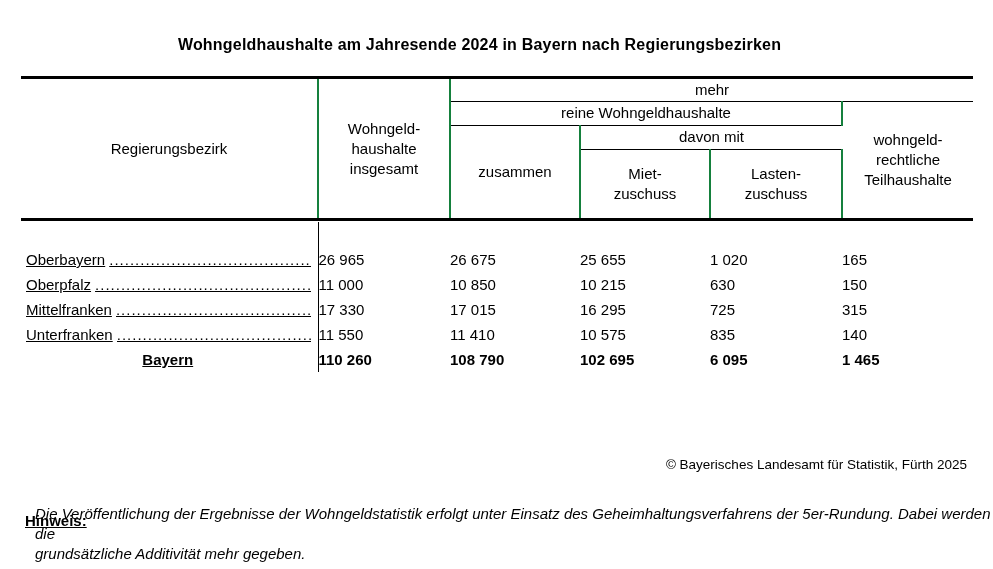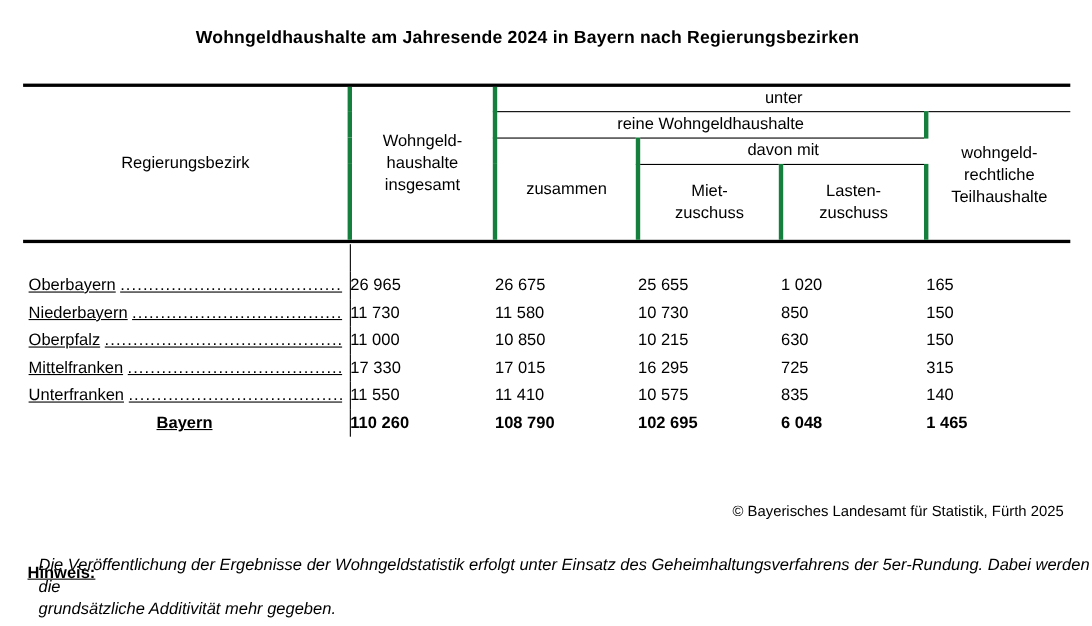--- a/index.html
+++ b/index.html
@@ -7,21 +7,21 @@
     position: relative;
     width: 993px;
     height: 569px;
     background: #ffffff;
     font-family: "Liberation Sans", sans-serif;
     color: #000000;
     overflow: hidden;
   }
   .title {
     position: absolute;
-    top: 26px; left: 0; width: 959px;
+    top: 36px; left: 0; width: 959px;
     text-align: center;
     font-size: 16px;
     font-weight: bold;
     letter-spacing: 0.2px;
   }
   
   .header-wrap {
     position: absolute;
     left: 21px; top: 76px; width: 952px;
     border-top: 3px solid #000;
@@ -33,21 +33,21 @@
     width: 952px;
   }
   table.hdr td {
     font-size: 15px;
     line-height: 20px;
     text-align: center;
     vertical-align: middle;
     padding: 0;
     white-space: pre-line;
   }
-  .br { border-right: 4px solid #15803d; }
+  .br { border-right: 2px solid #15803d; }
   .bb { border-bottom: 1px solid #000; }
   
   table.body {
     position: absolute;
     left: 21px; top: 222px; width: 952px;
     border-collapse: collapse;
     table-layout: fixed;
   }
   table.body td {
     font-size: 15px;
@@ -113,21 +113,21 @@
         <col style="width:130px">
           <col style="width:132px">
           <col style="width:131px">
       </colgroup>
       <tbody>
           <tr style="height:22px">
         <td rowspan="4" class="br">Regierungsbezirk</td>
         <td rowspan="4" class="br">Wohngeld-
 haushalte
 insgesamt</td>
-        <td colspan="4" class="bb">unter</td>
+        <td colspan="4" class="bb">mehr</td>
       </tr>
       <tr style="height:24px">
         <td colspan="3" class="bb br">reine Wohngeldhaushalte</td>
         <td rowspan="3">wohngeld-
 rechtliche
 Teilhaushalte</td>
       </tr>
       <tr style="height:24px">
         <td rowspan="2" class="br">zusammen</td>
         <td colspan="2" class="bb">davon mit</td>
@@ -169,33 +169,20 @@
           </td>
       <td class="num">26 965</td>
       <td class="num">26 675</td>
       <td class="num">25 655</td>
       <td class="num">1 020</td>
       <td class="num">165</td>
     </tr>
     <tr>
       <td class="namecell">
             <span class="namewrap">
-              <span>Niederbayern</span>
-              <span class="dots"></span>
-            </span>
-          </td>
-      <td class="num">11 730</td>
-      <td class="num">11 580</td>
-      <td class="num">10 730</td>
-      <td class="num">850</td>
-      <td class="num">150</td>
-    </tr>
-    <tr>
-      <td class="namecell">
-            <span class="namewrap">
               <span>Oberpfalz</span>
               <span class="dots"></span>
             </span>
           </td>
       <td class="num">11 000</td>
       <td class="num">10 850</td>
       <td class="num">10 215</td>
       <td class="num">630</td>
       <td class="num">150</td>
     </tr>
@@ -223,21 +210,21 @@
       <td class="num">11 410</td>
       <td class="num">10 575</td>
       <td class="num">835</td>
       <td class="num">140</td>
     </tr>
     <tr class="total">
       <td class="namecell">Bayern</td>
       <td class="num">110 260</td>
       <td class="num">108 790</td>
       <td class="num">102 695</td>
-      <td class="num">6 048</td>
+      <td class="num">6 095</td>
       <td class="num">1 465</td>
     </tr>
   </tbody>
     </table>
 
   <div class="copyright">© Bayerisches Landesamt für Statistik, Fürth 2025</div>
 
   <div class="note-heading">Hinweis:</div>
 
   <div class="note-lines">

